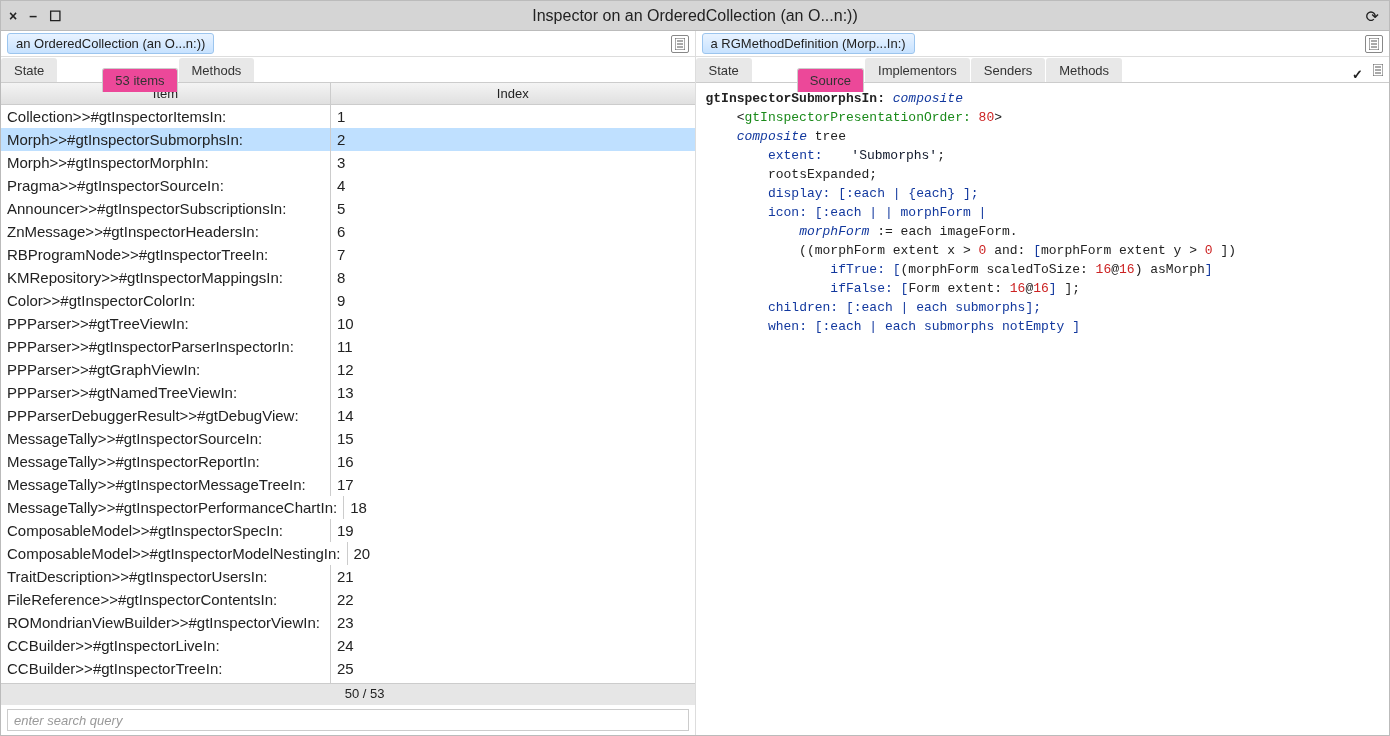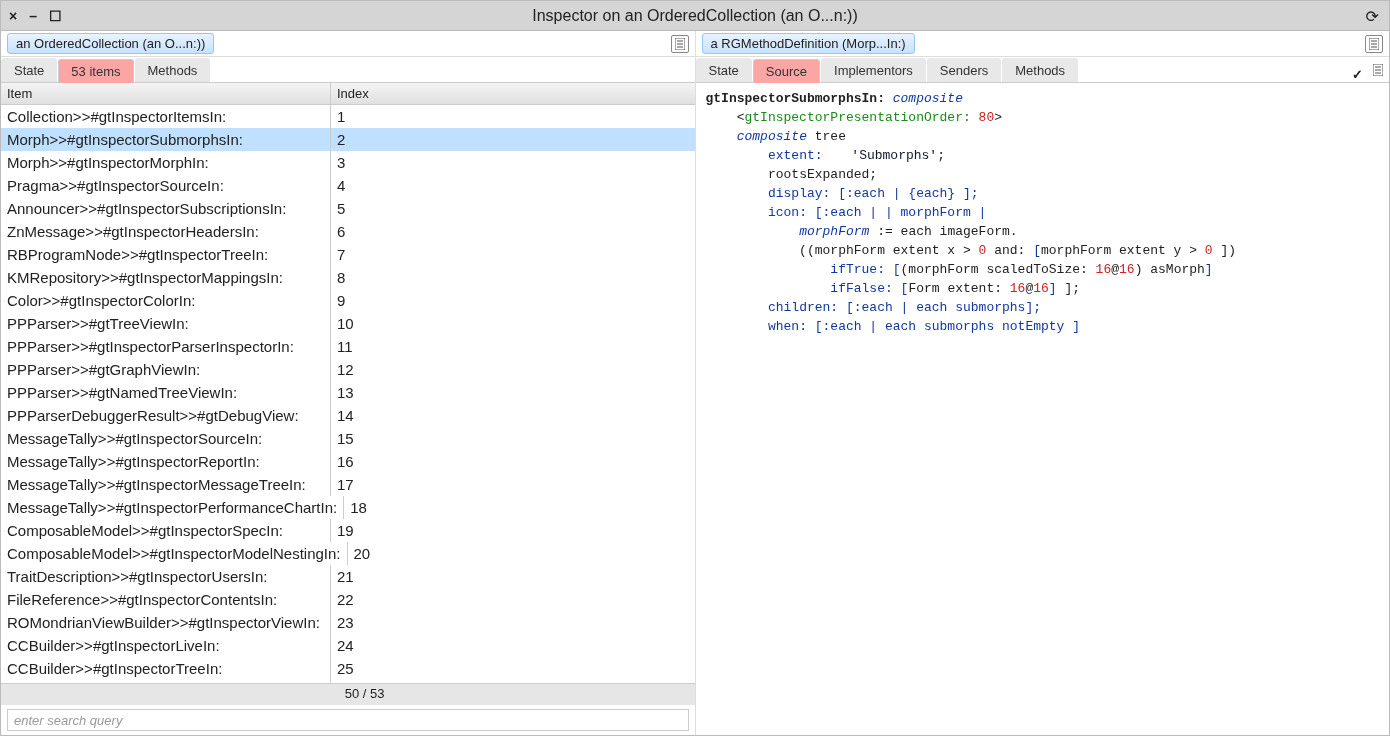--- a/index.html
+++ b/index.html
@@ -96,38 +96,40 @@
     font-size: 13px;
     color: #333;
     cursor: pointer;
     border: 1px solid transparent;
     border-bottom: none;
     background: #e8e8e8;
     margin-right: 1px;
     border-radius: 3px 3px 0 0;
   }
   .tab.active {
-    background: #fca5a5;
+    background: #ec4899;
     border-color: #ccc;
     position: relative;
-    top: 1px;
+    top: 10px;
+    margin-left: 44px;
   }
 
   #left-body {
     flex: 1;
     display: flex;
     flex-direction: column;
     min-height: 0;
   }
   #table-header {
     display: flex;
     background: linear-gradient(#f4f4f4,#e0e0e0);
     border-bottom: 1px solid #ccc;
     font-weight: normal;
     font-size: 13px;
+    text-align: center;
   }
   #table-header > div, .row > div {
     padding: 3px 6px;
   }
   .col-item { flex: 0 0 330px; border-right: 1px solid #ccc; }
   .col-index { flex: 1; }
   #rows {
     flex: 1;
     overflow-y: auto;
     font-size: 15px;

